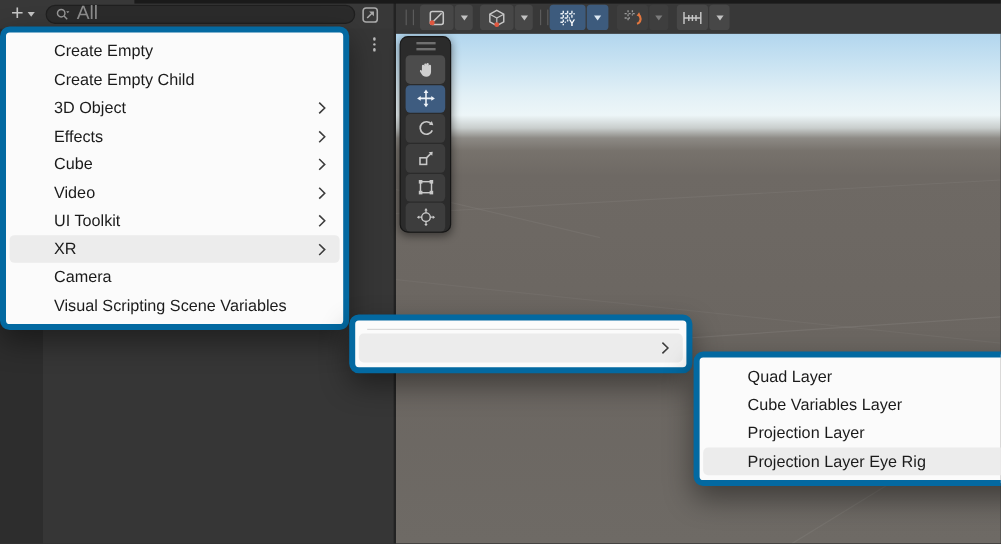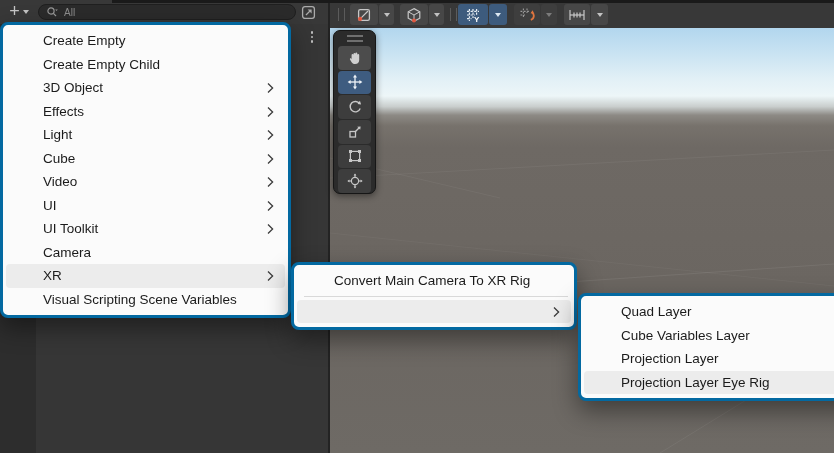--- a/index.html
+++ b/index.html
@@ -11,21 +11,21 @@
   .hierarchy-panel { position:absolute; left:0; top:0; width:328px; height:453px;
     background:linear-gradient(90deg,#2d2d2d 0,#2d2d2d 36px,#363636 36px); }
   .hier-topbar { position:absolute; left:0; top:0; width:328px; height:24px; background:#383838; }
   .plus-btn { position:absolute; left:3px; top:1px; width:32px; height:22px; display:flex;
     align-items:center; justify-content:center; gap:3px; color:#c6c6c6; cursor:pointer; }
   .plus-glyph { font-size:18px; line-height:18px; font-weight:400; margin-top:-2px; }
   .dd-caret { width:0; height:0; border-left:3.5px solid transparent; border-right:3.5px solid transparent;
     border-top:4.5px solid #c2c2c2; }
   .search-field { position:absolute; left:38px; top:4px; width:258px; height:16px; background:#2b2b2b;
     border:1px solid #1f1f1f; border-radius:9px; display:flex; align-items:center; padding-left:7px; gap:5px; }
-  .search-placeholder { color:#8d8d8d; font-size:10px; }
+  .search-placeholder { color:#8d8d8d; font-size:16px; }
   .window-btn { position:absolute; left:300px; top:4px; width:17px; height:17px; display:flex;
     align-items:center; justify-content:center; }
   .kebab { position:absolute; left:304px; top:28px; width:16px; height:18px; display:flex;
     flex-direction:column; align-items:center; justify-content:center; gap:2px; }
   .kebab i { width:2.5px; height:2.5px; border-radius:50%; background:#bdbdbd; display:block; }
 
   .divider { position:absolute; left:328px; top:0; width:2px; height:453px; background:#232323; }
   .topstrip { position:absolute; left:112px; top:0; width:722px; height:3px; background:#1a1a1a; z-index:2; }
 
   
@@ -52,21 +52,21 @@
   .tools-overlay { position:absolute; left:3px; top:30px; width:43px; height:164px; background:#2b2b2b;
     border:1px solid #161616; border-radius:7px; box-shadow:0 2px 7px rgba(0,0,0,.45); z-index:3;
     display:flex; flex-direction:column; align-items:center; padding-top:4px; }
   .overlay-handle { width:16px; height:7px; border-top:2px solid #6f6f6f; border-bottom:2px solid #6f6f6f; margin-bottom:3px; }
   .tool-btn { width:33px; height:24px; border-radius:4px; margin-top:1px; display:flex;
     align-items:center; justify-content:center; background:#3d3d3d; cursor:pointer; }
   .tool-btn.first { background:#4c4c4c; }
   .tool-btn.selected { background:#3e5c80; }
 
   
-  .menu { position:absolute; background:#fbfbfb; border:3px solid #0369a1; border-radius:8px;
+  .menu { position:absolute; background:#fbfbfb; border:5px solid #0369a1; border-radius:8px;
     box-shadow:0 10px 24px rgba(0,0,0,.42); padding:4px 0; z-index:10; }
   .mi { position:relative; height:23.5px; margin:0 3px; padding-left:37px; border-radius:4px;
     display:flex; align-items:center; font-size:13.5px; color:#1b1b1b; cursor:default; white-space:nowrap; }
   .mi.hl { background:#ececec; }
   .mi .chev { position:absolute; right:11px; top:6px; }
   .menu-sep { height:1px; background:#d9d9d9; margin:3px 6px 3px 10px; }
   #menu-main { left:0; top:22px; width:291px; }
   #menu-xr { left:291px; top:262px; width:286px; }
   #menu-comp { left:578px; top:293px; width:284px; }
 </style>
@@ -282,67 +282,52 @@
           <polyline points="1,1.5 5.6,6 1,10.5" fill="none" stroke="#3c3c3c" stroke-width="1.3"></polyline>
         </svg>
       </div>
     <div class="mi">
       <span>Effects</span>
       <svg class="chev" width="7" height="12" viewBox="0 0 7 12">
           <polyline points="1,1.5 5.6,6 1,10.5" fill="none" stroke="#3c3c3c" stroke-width="1.3"></polyline>
         </svg>
       </div>
     <div class="mi">
-      <span>Light</span>
-      <svg class="chev" width="7" height="12" viewBox="0 0 7 12">
-          <polyline points="1,1.5 5.6,6 1,10.5" fill="none" stroke="#3c3c3c" stroke-width="1.3"></polyline>
-        </svg>
-      </div>
-    <div class="mi">
       <span>Cube</span>
       <svg class="chev" width="7" height="12" viewBox="0 0 7 12">
           <polyline points="1,1.5 5.6,6 1,10.5" fill="none" stroke="#3c3c3c" stroke-width="1.3"></polyline>
         </svg>
       </div>
     <div class="mi">
       <span>Video</span>
       <svg class="chev" width="7" height="12" viewBox="0 0 7 12">
           <polyline points="1,1.5 5.6,6 1,10.5" fill="none" stroke="#3c3c3c" stroke-width="1.3"></polyline>
         </svg>
       </div>
     <div class="mi">
-      <span>UI</span>
-      <svg class="chev" width="7" height="12" viewBox="0 0 7 12">
-          <polyline points="1,1.5 5.6,6 1,10.5" fill="none" stroke="#3c3c3c" stroke-width="1.3"></polyline>
-        </svg>
-      </div>
-    <div class="mi">
       <span>UI Toolkit</span>
       <svg class="chev" width="7" height="12" viewBox="0 0 7 12">
           <polyline points="1,1.5 5.6,6 1,10.5" fill="none" stroke="#3c3c3c" stroke-width="1.3"></polyline>
         </svg>
-      </div>
-    <div class="mi">
-      <span>Camera</span>
       </div>
     <div class="mi hl">
       <span>XR</span>
       <svg class="chev" width="7" height="12" viewBox="0 0 7 12">
           <polyline points="1,1.5 5.6,6 1,10.5" fill="none" stroke="#3c3c3c" stroke-width="1.3"></polyline>
         </svg>
       </div>
     <div class="mi">
+      <span>Camera</span>
+      </div>
+    <div class="mi">
       <span>Visual Scripting Scene Variables</span>
       </div>
   </div>
 
   <div class="menu" id="menu-xr">
-    <div class="mi">
-      <span>Convert Main Camera To XR Rig</span>
-      </div>
     <div class="menu-sep"></div>
     <div class="mi hl">
       <svg class="chev" width="7" height="12" viewBox="0 0 7 12">
           <polyline points="1,1.5 5.6,6 1,10.5" fill="none" stroke="#3c3c3c" stroke-width="1.3"></polyline>
         </svg>
       </div>
   </div>
 
   <div class="menu" id="menu-comp">
     <div class="mi">

